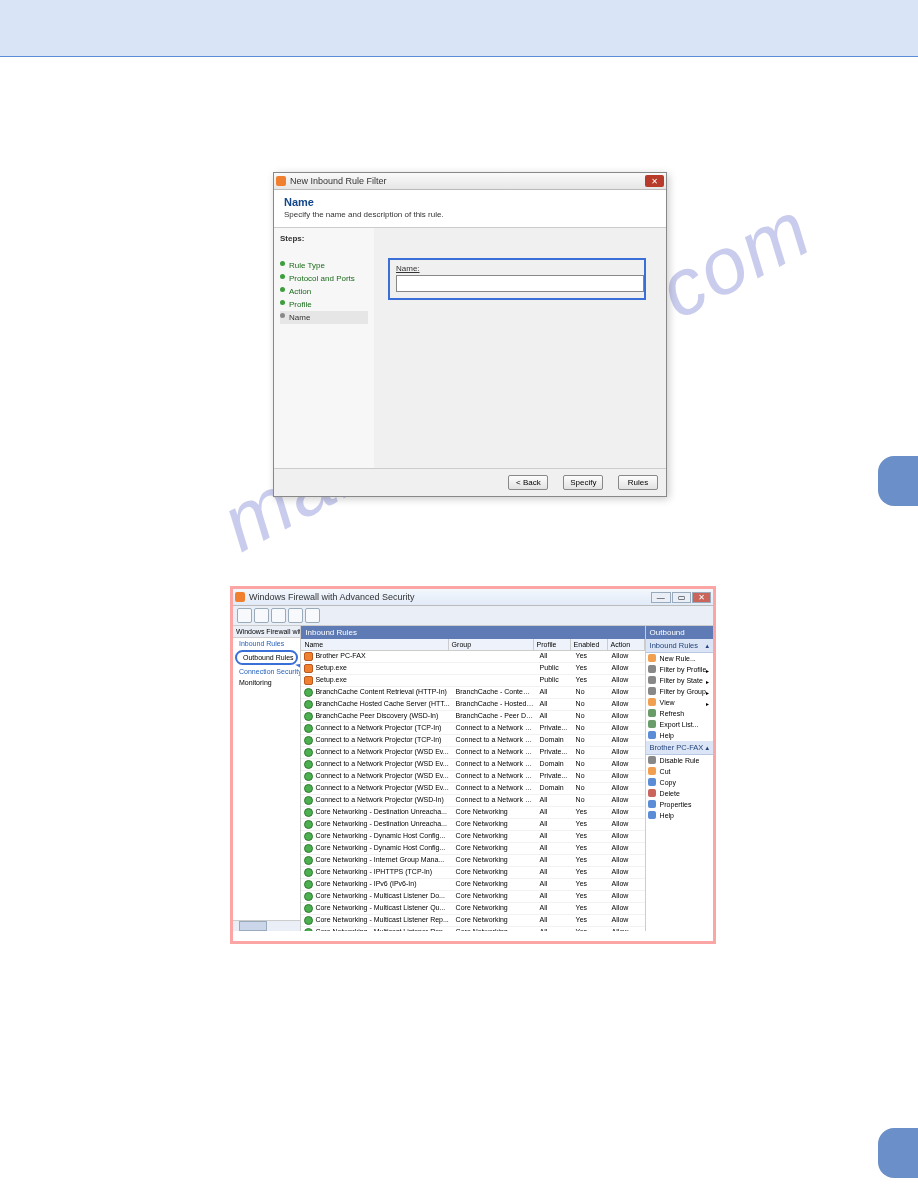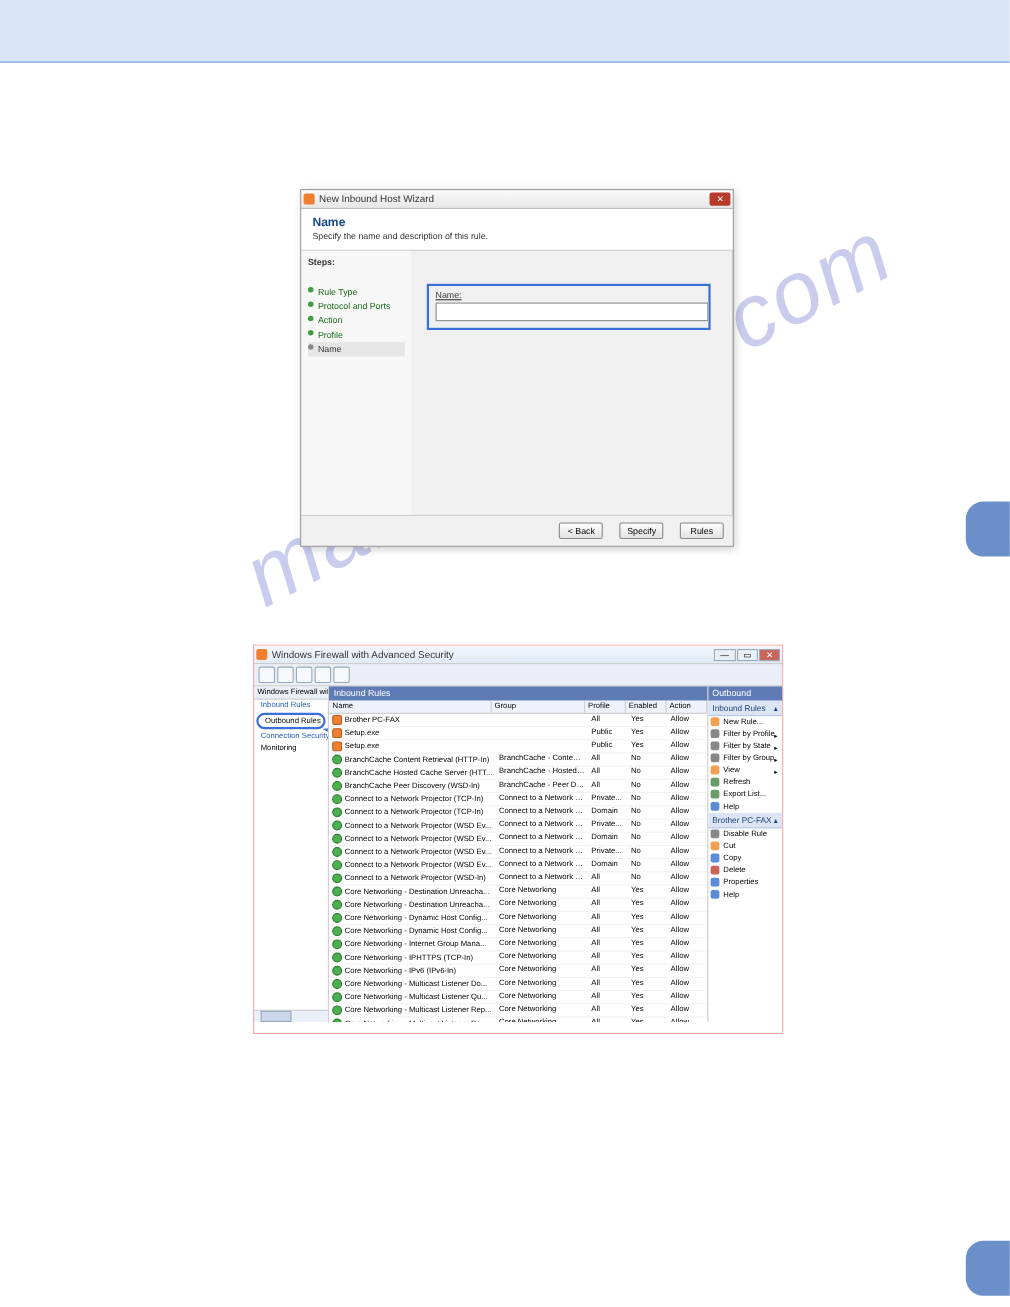--- a/index.html
+++ b/index.html
@@ -27,21 +27,21 @@
 .form-col{flex:1;padding:30px 20px 0 14px}
 .fieldgroup{border:2px solid #3a6fd8;border-radius:0;padding:4px 6px 6px;margin-bottom:6px}
 .fieldgroup.nob{border:1px solid transparent}
 .fieldgroup .lbl{font-size:8px;color:#333;text-decoration:underline}
 .fieldgroup input{width:100%;height:13px;border:1px solid #888;font-size:8px;margin-top:2px;background:#fff}
 .fieldgroup textarea{width:100%;height:62px;border:1px solid #aaa;font-size:8px;margin-top:2px;background:#fff;resize:none}
 .dlg-buttons{padding:6px 8px;text-align:right;border-top:1px solid #ccc;background:#f0f0f0}
 .dlg-buttons button{font-size:8px;height:15px;width:40px;margin-left:12px;background:linear-gradient(#fdfdfd,#e2e2e2);border:1px solid #888;border-radius:2px}
 
 
-.fw{position:absolute;left:230px;top:586px;width:480px;height:352px;border:1px solid #fca5a5;background:#fff}
+.fw{position:absolute;left:230px;top:586px;width:480px;height:352px;border:3px solid #fca5a5;background:#fff}
 .fw .titlebar{background:linear-gradient(#f3f7fd,#e1eaf7)}
 .fw .winbtns{display:flex}
 .fw .winbtns span{font-size:8px;padding:0 5px;border:1px solid #9ab;margin-left:1px;background:#e9eef7}
 .fw .winbtns span.cl{background:#c9655b;color:#fff}
 .menubar{background:#f3f3f3;font-size:8px;color:#333;padding:2px 4px;border-bottom:1px solid #ccc}
 .menubar span{margin-right:10px}
 .toolbar{background:#eaeef6;border-bottom:1px solid #ccc;padding:2px 4px;display:flex}
 .toolbar .tb{width:13px;height:13px;border:1px solid #9ab;margin-right:2px;background:#f7f9fc;border-radius:2px}
 .fw-body{display:flex;height:305px}
 .tree{width:90px;border-right:1px solid #ccc;font-size:7px;overflow:hidden;position:relative}
@@ -78,21 +78,21 @@
 <body>
 
 <div class="header-bar"></div>
 <div class="side-tab"></div>
 <div class="side-tab2"></div>
 <div class="watermark">manualshive.com</div>
 
 <div class="dialog">
   <div class="titlebar">
     <span class="ico"></span>
-    <span class="txt">New Inbound Host Wizard</span>
+    <span class="txt">New Inbound Rule Filter</span>
     <span class="close">✕</span>
   </div>
   <div class="dlg-head">
     <h4>Name</h4>
     <div class="sub">Specify the name and description of this rule.</div>
   </div>
   <div class="dlg-body">
     <div class="steps-col">
       <div class="hdr">Steps:</div>
       <div id="steps">

